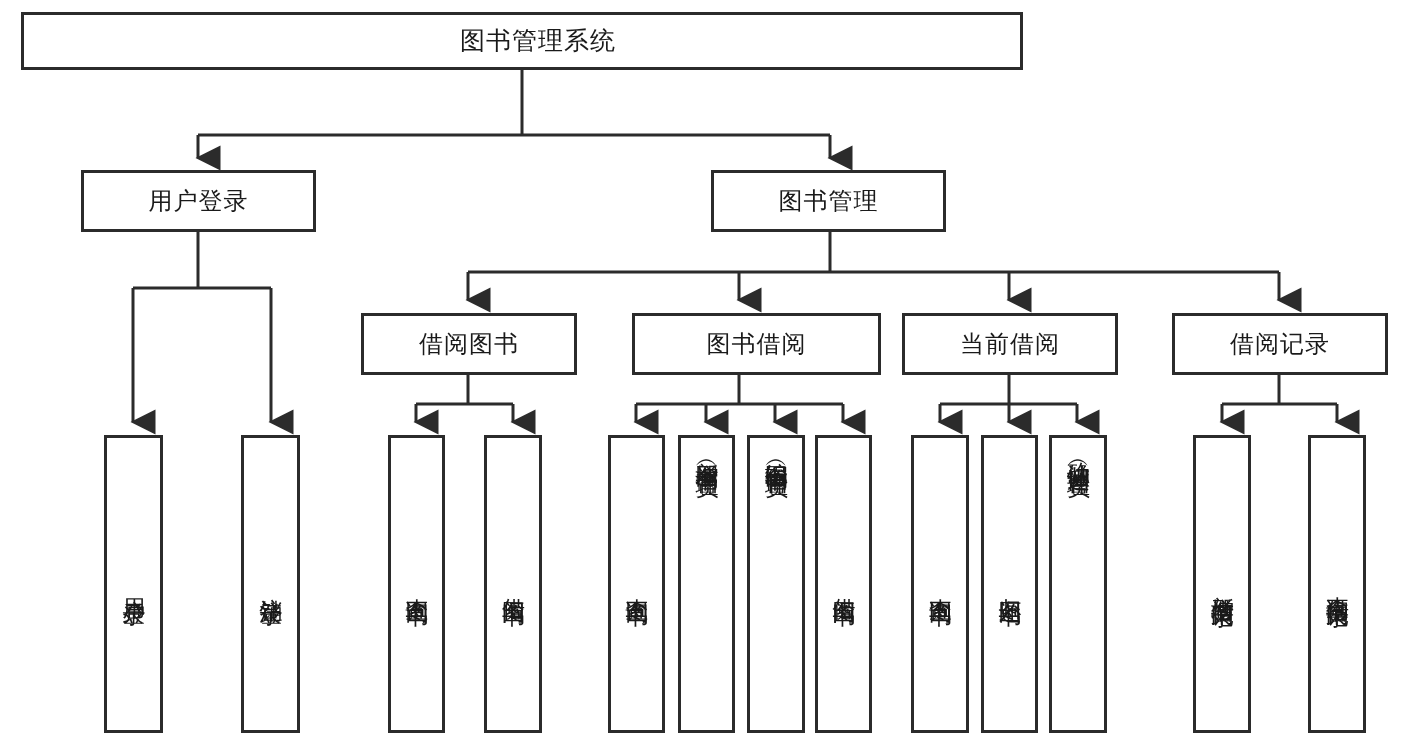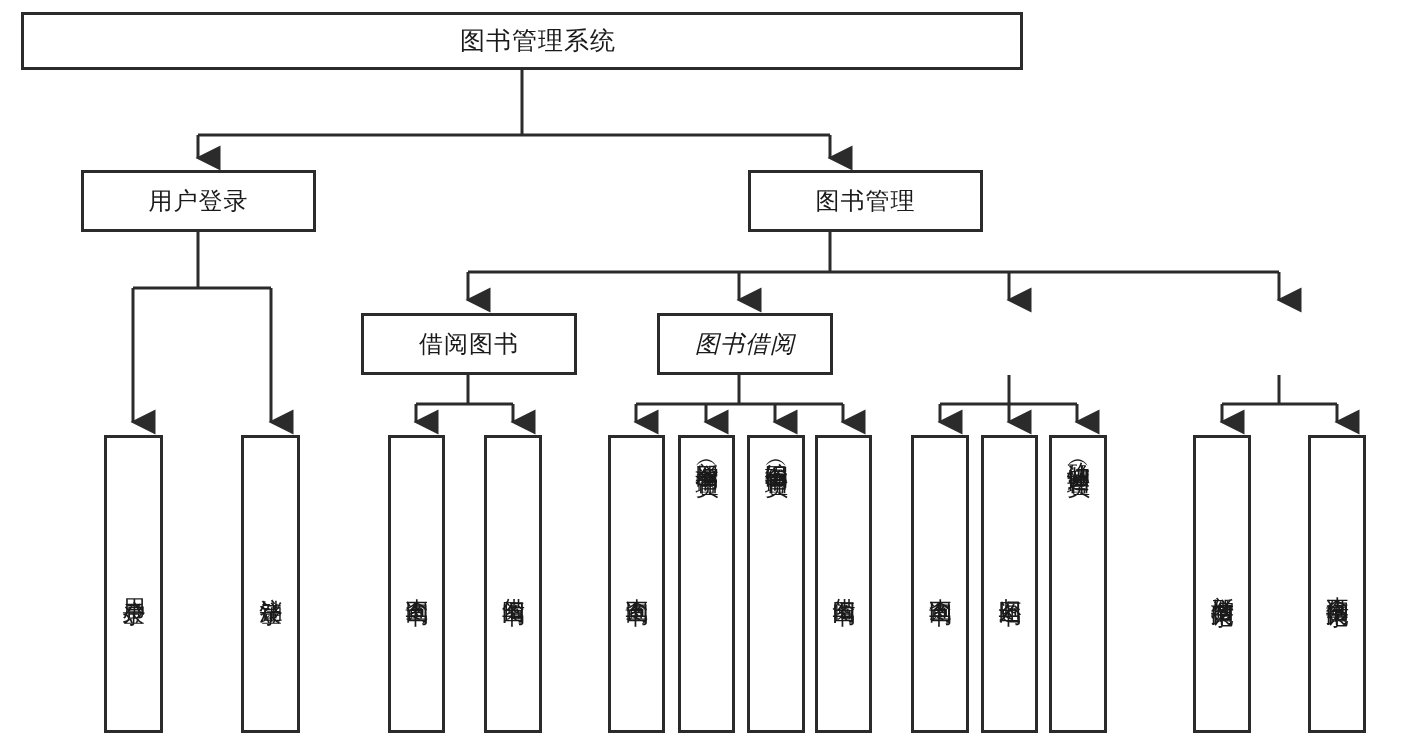--- a/index.html
+++ b/index.html
@@ -137,29 +137,35 @@
     </g>
   </svg>
 
   <div class="node horiz root" style="left:21px; top:12px; width:1002px; height:58px;padding-left:32px;">
     <span>图书管理系统</span>
   </div>
 
   <div class="node horiz" style="left:81px; top:170px; width:235px; height:62px;">
     <span>用户登录</span>
   </div>
-  <div class="node horiz" style="left:711px; top:170px; width:235px; height:62px;margin-left:37px;">
+  <div class="node horiz" style="left:711px; top:170px; width:235px; height:62px;">
     <span>图书管理</span>
   </div>
 
   <div class="node horiz" style="left:361px; top:313px; width:216px; height:62px;">
     <span>借阅图书</span>
   </div>
-  <div class="node horiz" style="left:657px; top:313px; width:176px; height:62px;font-style:italic;">
+  <div class="node horiz" style="left:632px; top:313px; width:249px; height:62px;">
     <span>图书借阅</span>
+  </div>
+  <div class="node horiz" style="left:902px; top:313px; width:216px; height:62px;">
+    <span>当前借阅</span>
+  </div>
+  <div class="node horiz" style="left:1172px; top:313px; width:216px; height:62px;">
+    <span>借阅记录</span>
   </div>
 
   <div class="leaf" style="left:104px; top:435px; width:59px; height:298px;">
     <span class="vtext">用户登录</span>
   </div>
   <div class="leaf" style="left:241px; top:435px; width:59px; height:298px;">
     <span class="vtext">注销登录</span>
   </div>
 
   <div class="leaf" style="left:388px; top:435px; width:57px; height:298px;">

